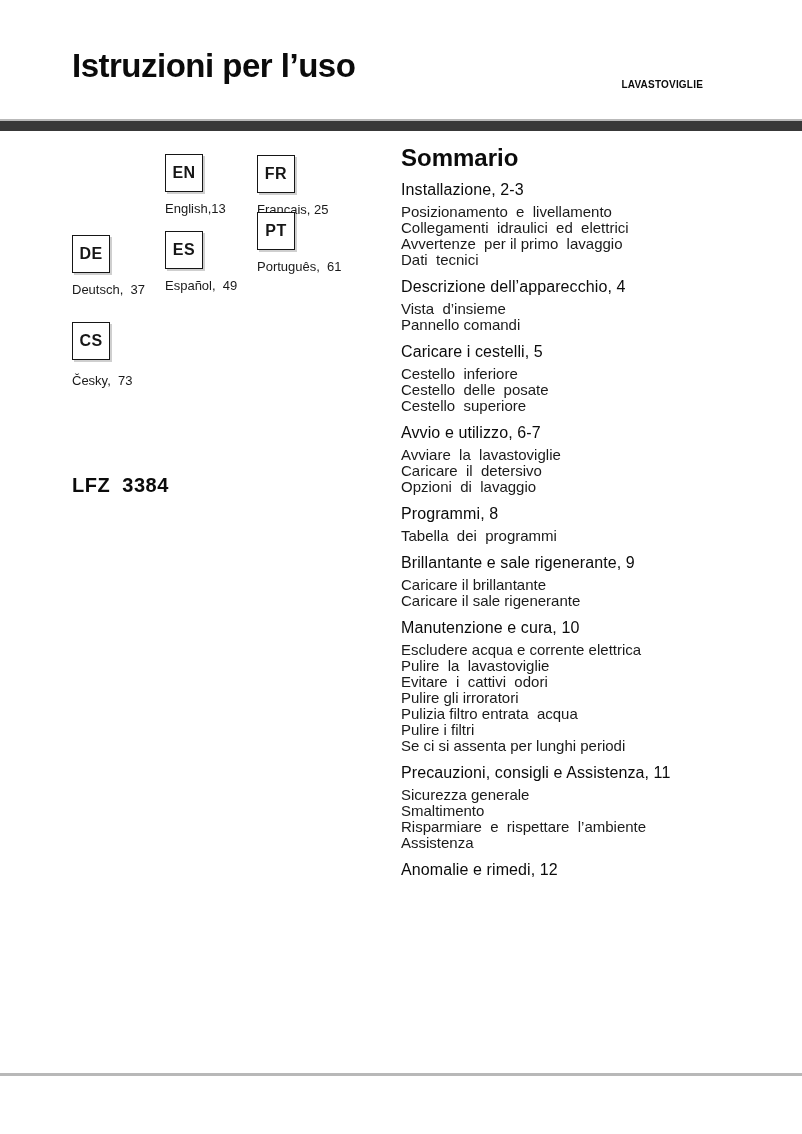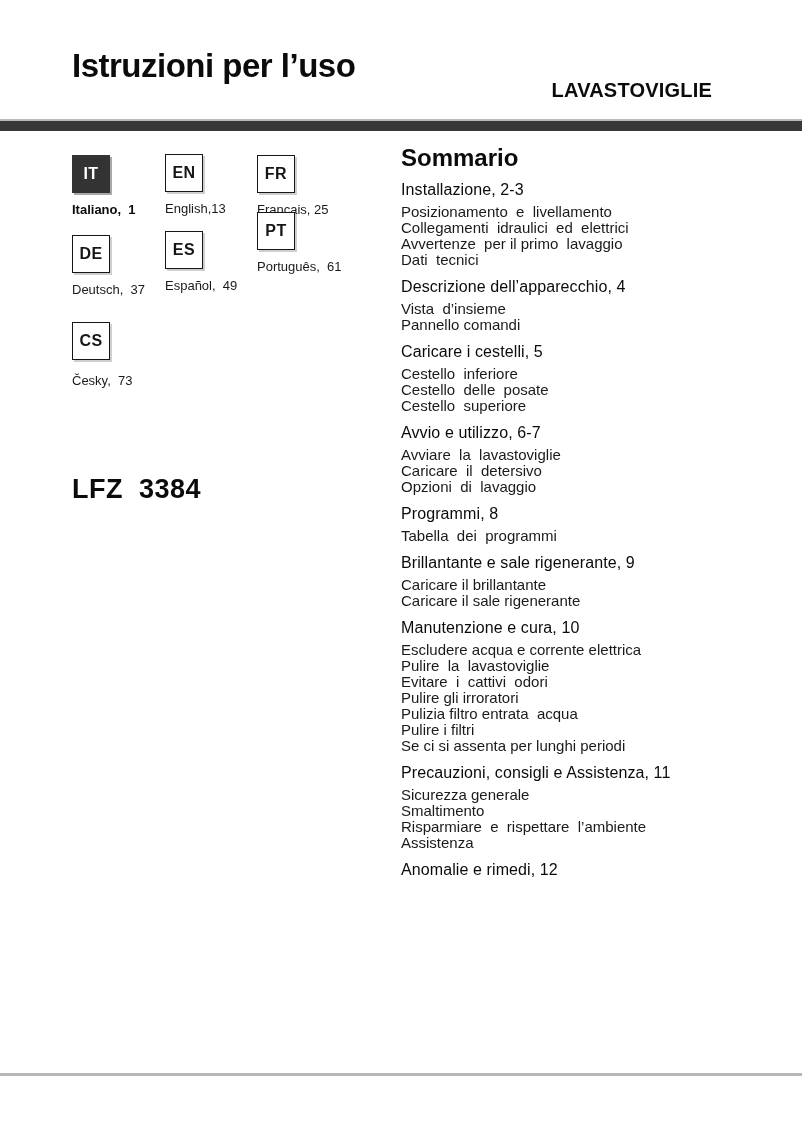--- a/index.html
+++ b/index.html
@@ -20,22 +20,22 @@
     top: 26px;
     font-size: 33px;
     font-weight: 700;
     letter-spacing: -0.5px;
     line-height: 1.1;
     color: #0b0b0b;
   }
   .subtitle {
     position: absolute;
     top: 79px;
-    right: 90px;
-    font-size: 20px;
+    right: 99px;
+    font-size: 10px;
     font-weight: 700;
     letter-spacing: 0.2px;
     color: #0b0b0b;
   }
   .topbar {
     position: absolute;
     left: 0;
     top: 119px;
     width: 802px;
     height: 12px;
@@ -81,21 +81,21 @@
   .lang-4 { left: 165px; top: 231px; }
   .lang-5 { left: 257px; top: 212px; }
   .lang-6 { left: 72px;  top: 322px; }
   .lang-6 .lang-label { margin-top: 13px; }
 
   
   .model {
     position: absolute;
     left: 72px;
     top: 474px;
-    font-size: 27px;
+    font-size: 20px;
     font-weight: 700;
     letter-spacing: 0.5px;
     white-space: pre;
     color: #0b0b0b;
   }
 
   
   .toc {
     position: absolute;
     left: 401px;
@@ -137,24 +137,20 @@
 </style>
 </head>
 <body>
 
 <div class="page">
 
   <h1 class="title">Istruzioni per l’uso</h1>
   <div class="subtitle">LAVASTOVIGLIE</div>
   <div class="topbar"></div>
 
-  <div class="lang lang-0">
-    <div class="lang-box selected">IT</div>
-    <div class="lang-label bold">Italiano,  1</div>
-  </div>
   <div class="lang lang-1">
     <div class="lang-box">EN</div>
     <div class="lang-label">English,13</div>
   </div>
   <div class="lang lang-2">
     <div class="lang-box">FR</div>
     <div class="lang-label">Français, 25</div>
   </div>
   <div class="lang lang-3">
     <div class="lang-box">DE</div>

